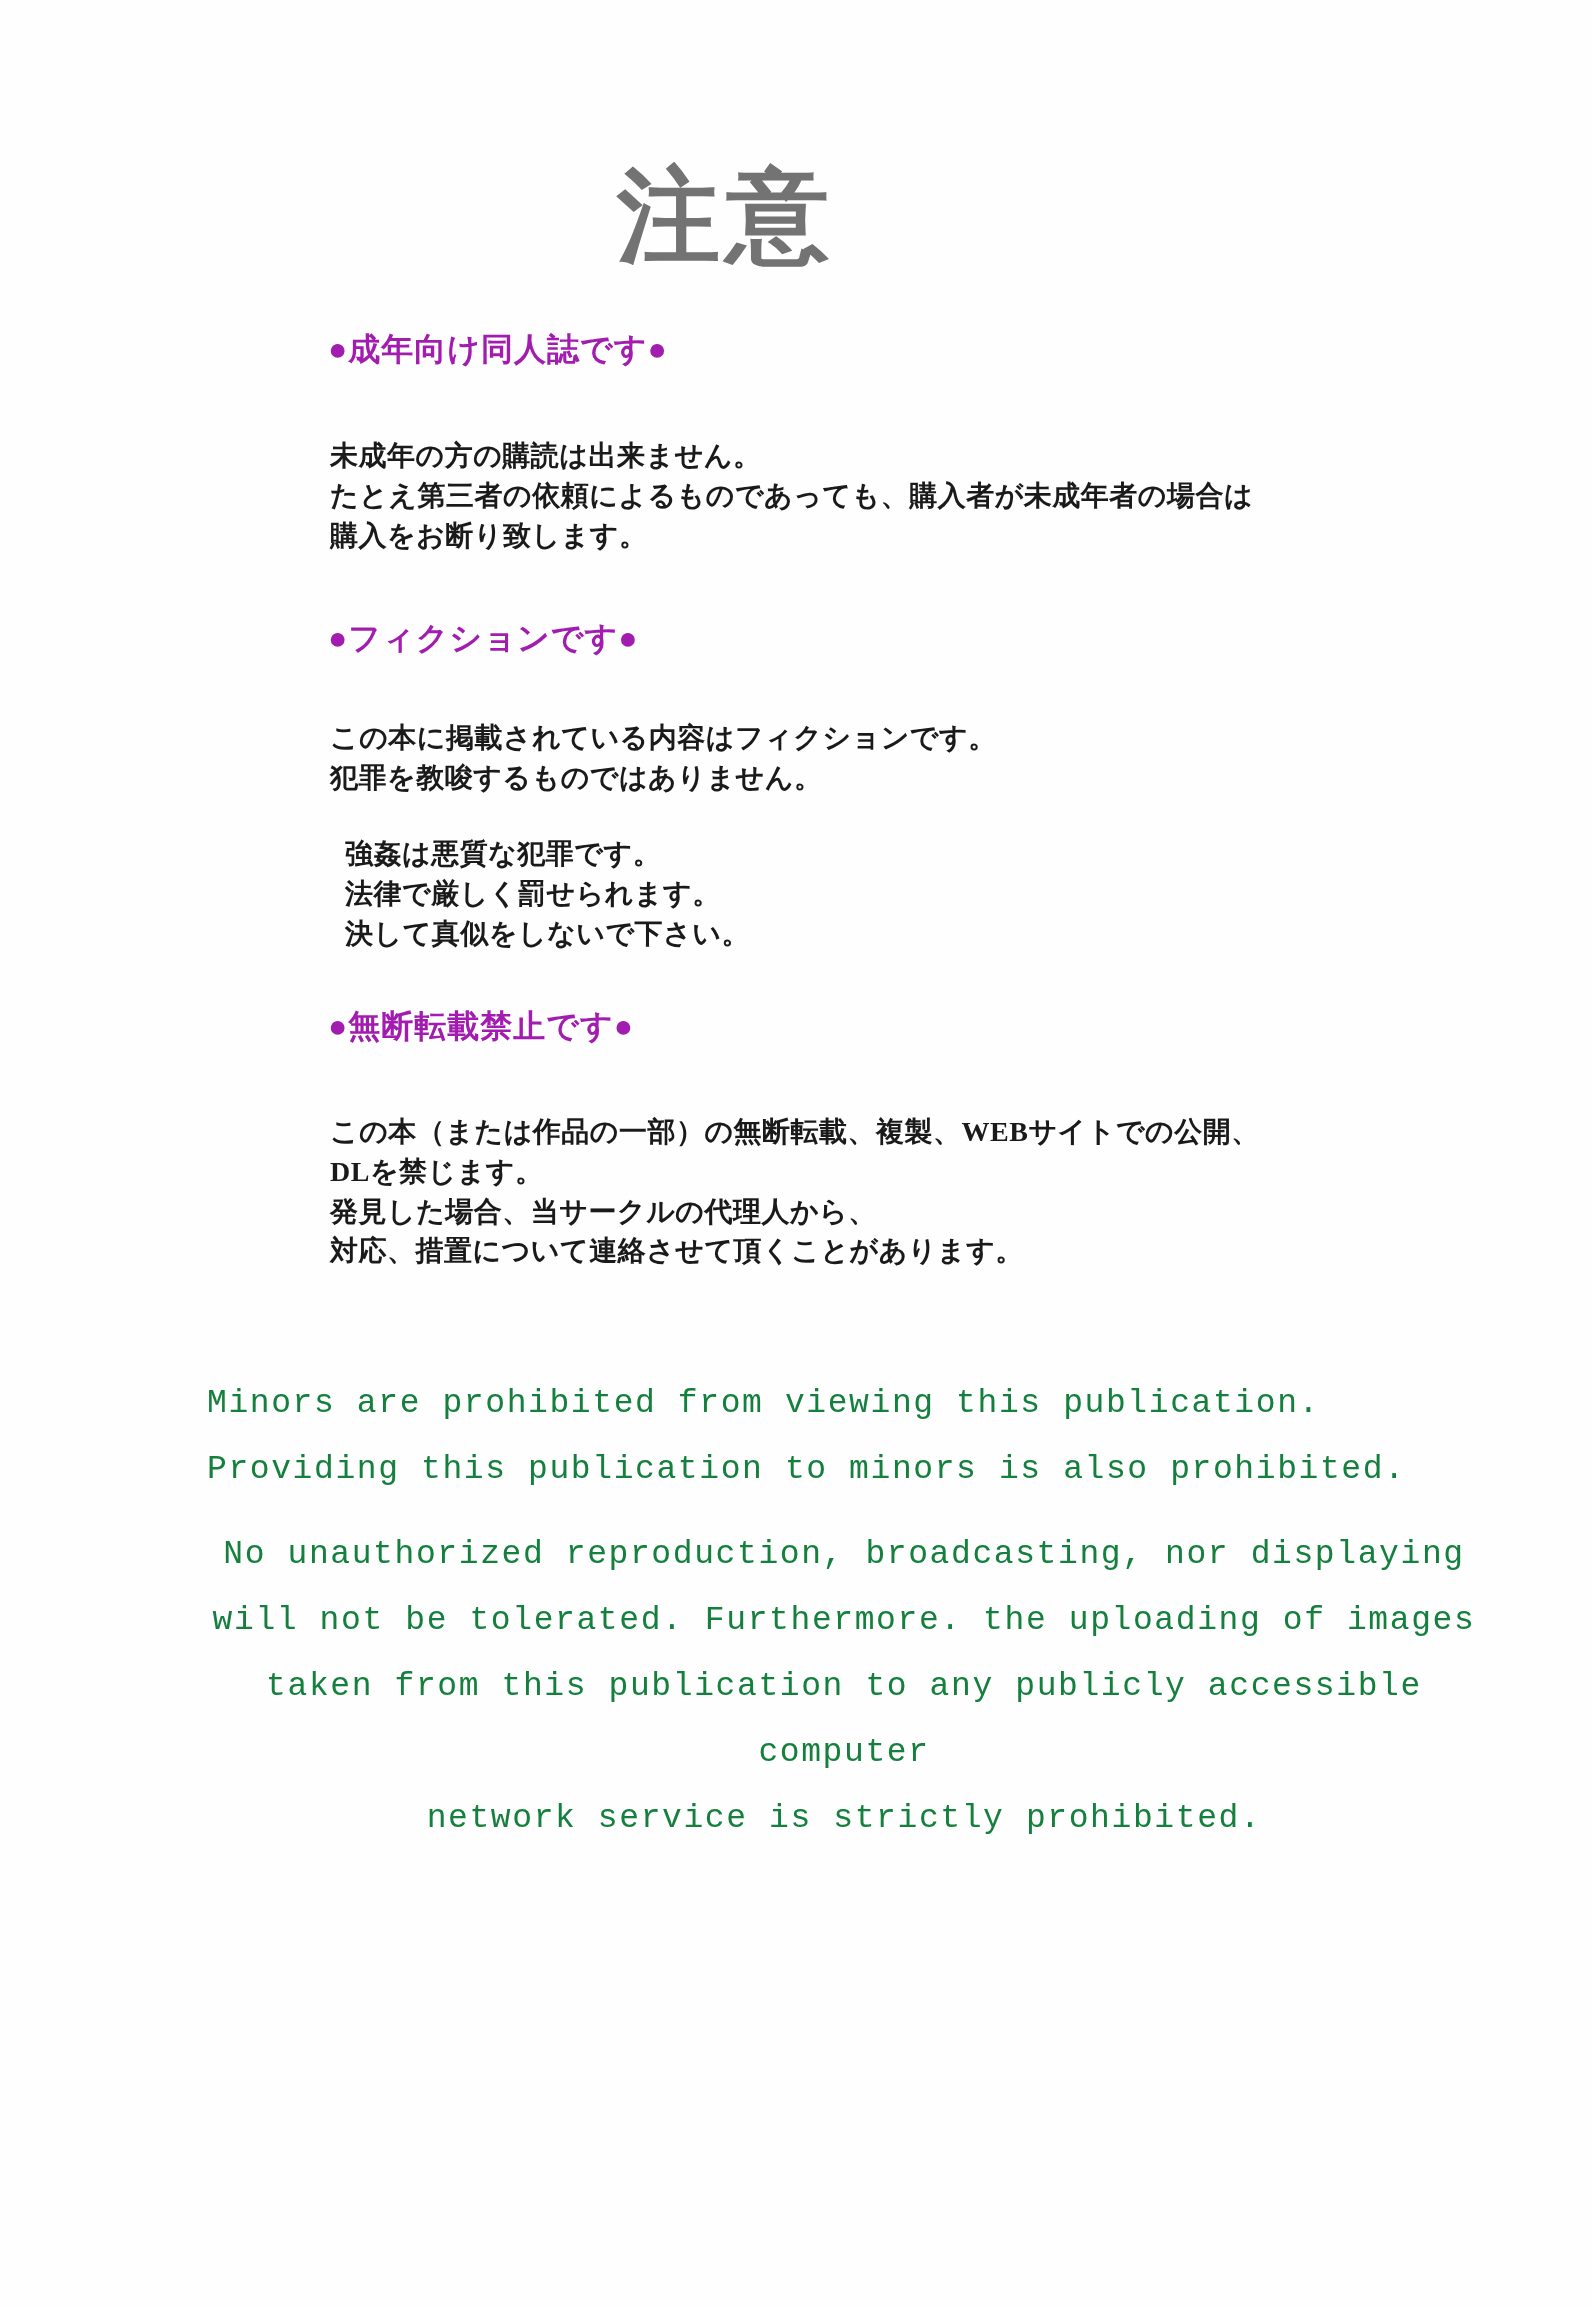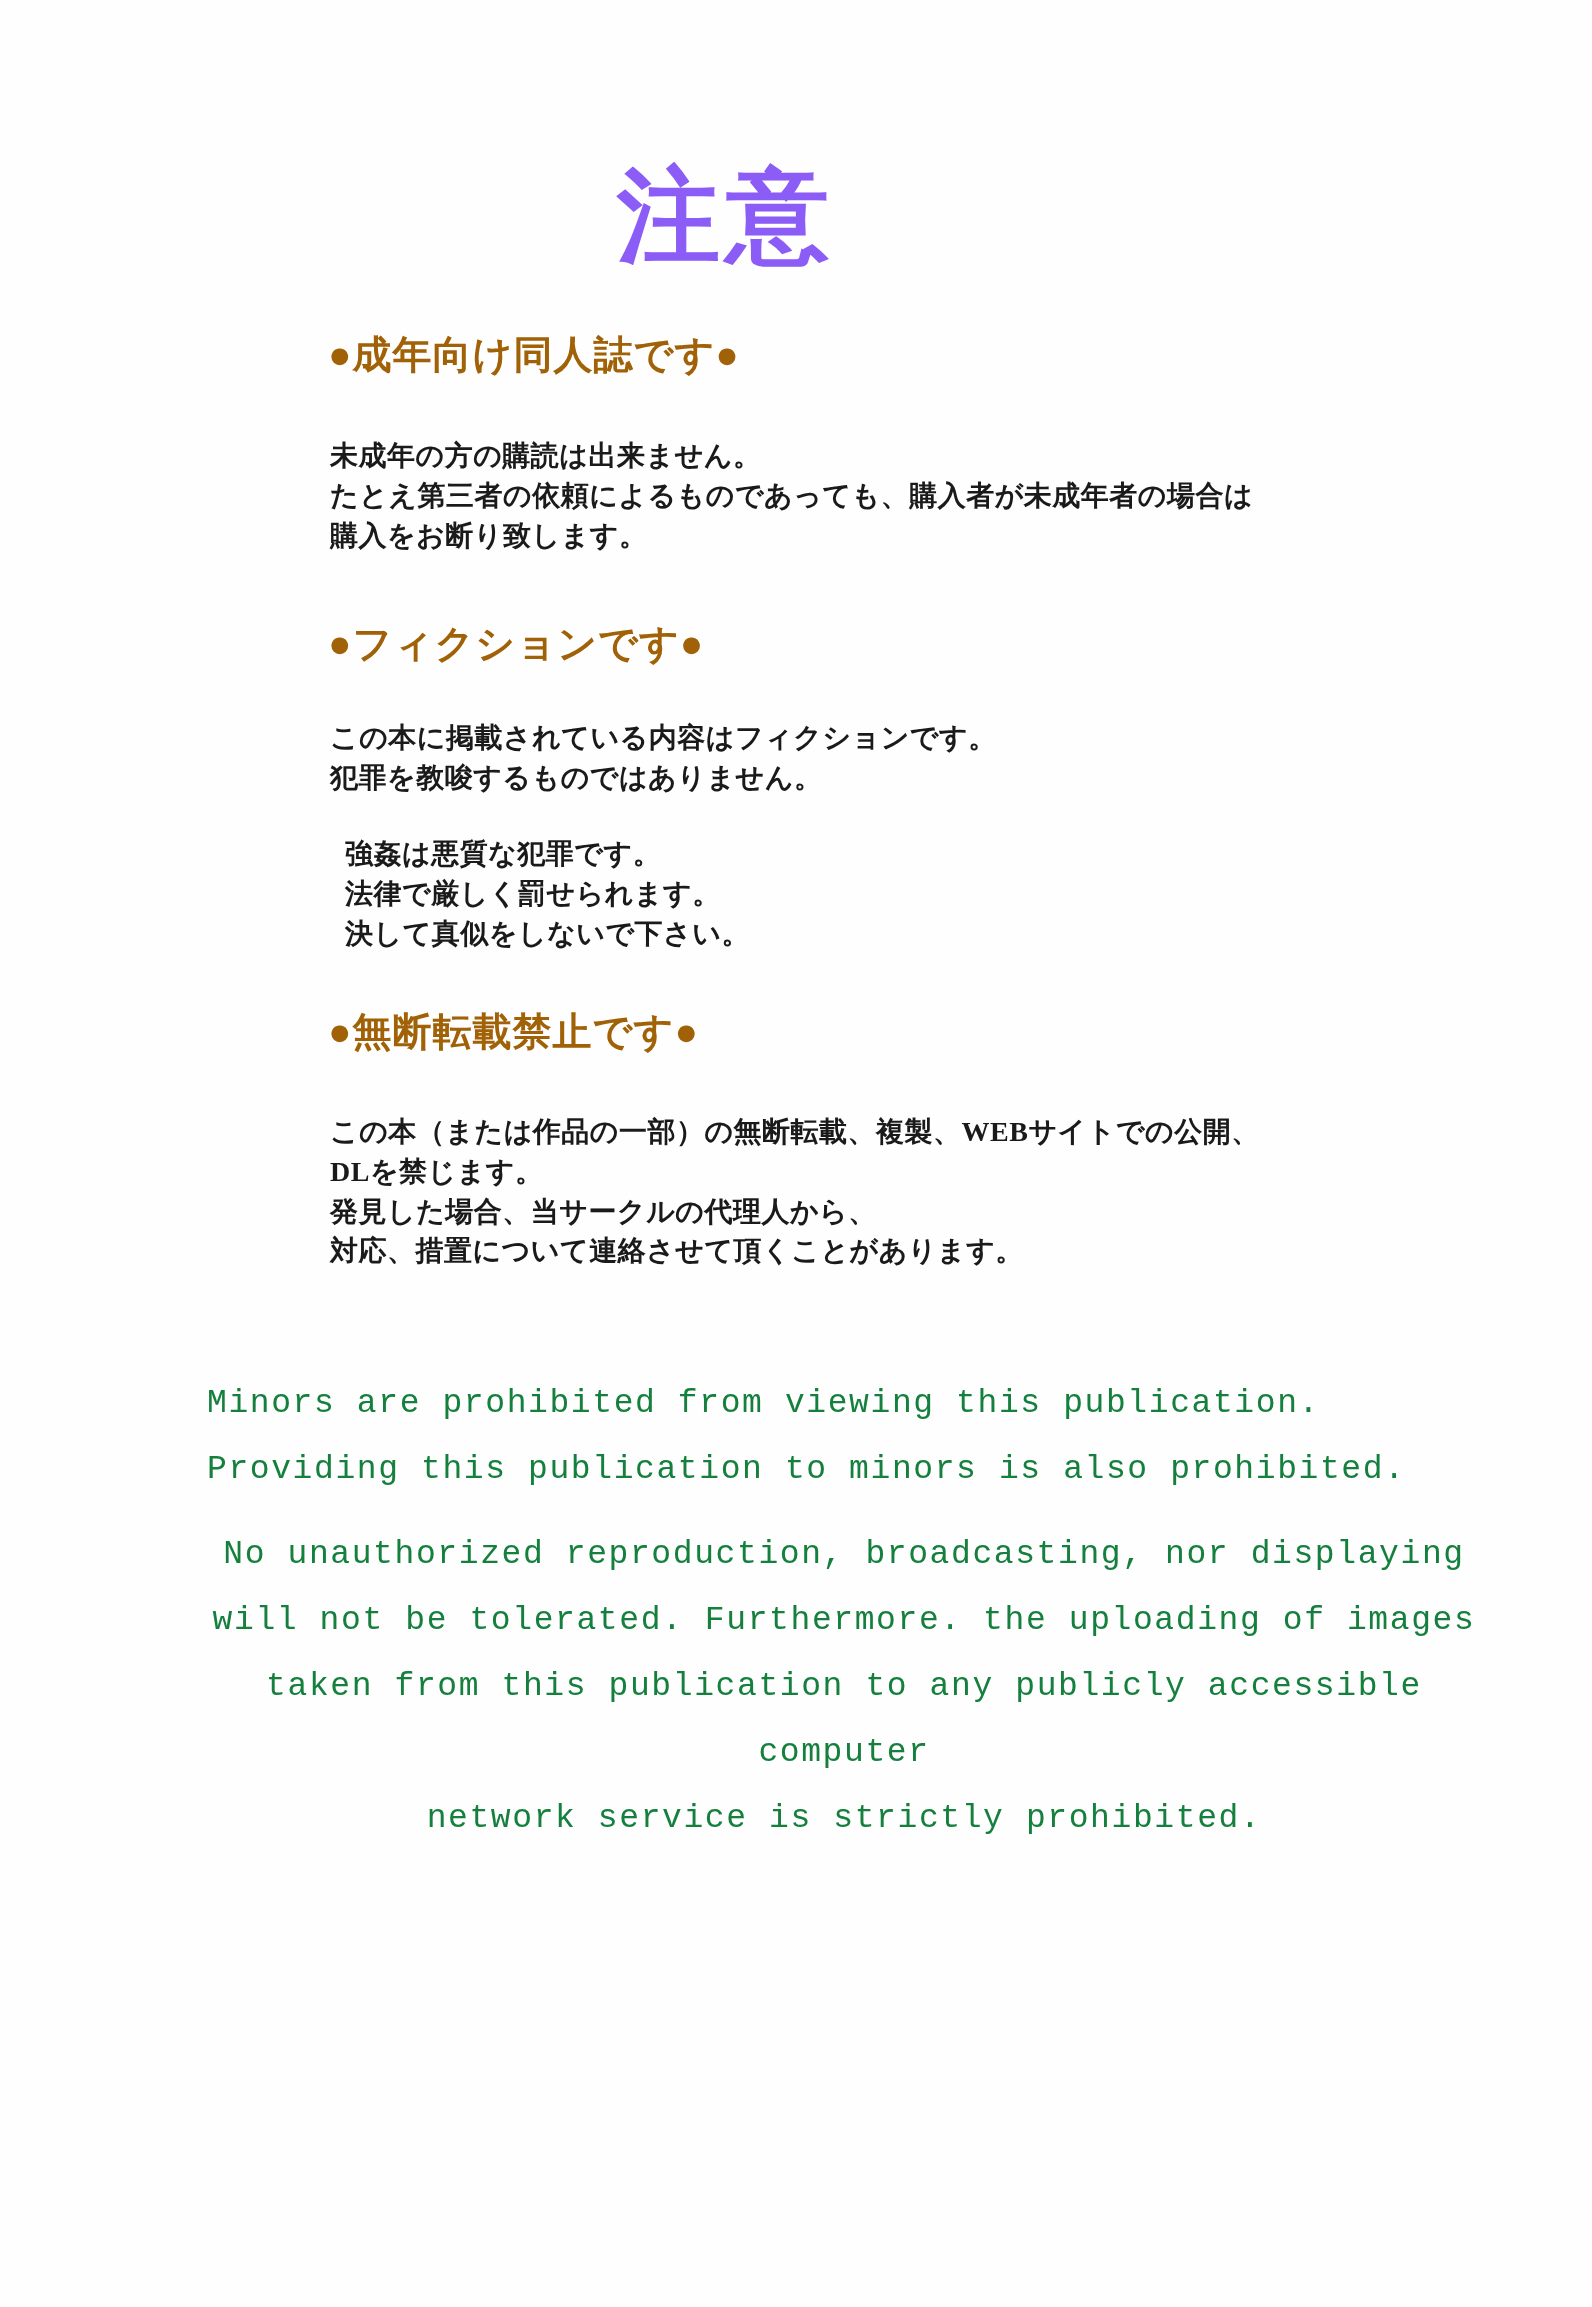--- a/index.html
+++ b/index.html
@@ -27,29 +27,29 @@
     width: 1592px;
   }
   .title {
     position: absolute;
     left: 617px;
     top: 164px;
     font-family: "DejaVu Sans", sans-serif;
     font-weight: bold;
     font-size: 103px;
     letter-spacing: 6px;
-    color: #8b5cf6;
+    color: #737373;
     line-height: 1;
   }
   .section-head {
     position: absolute;
-    font-family: Liberation Serif, serif;
+    font-family: Liberation Mono, monospace;
     font-weight: bold;
-    font-size: 39px;
-    color: #a16207;
+    font-size: 32px;
+    color: #a21caf;
     letter-spacing: 1px;
     white-space: nowrap;
   }
   .body-block {
     position: absolute;
     font-family: Liberation Serif, serif;
     font-weight: bold;
     font-size: 28px;
     line-height: 1.42;
     color: #1a1a1a;

